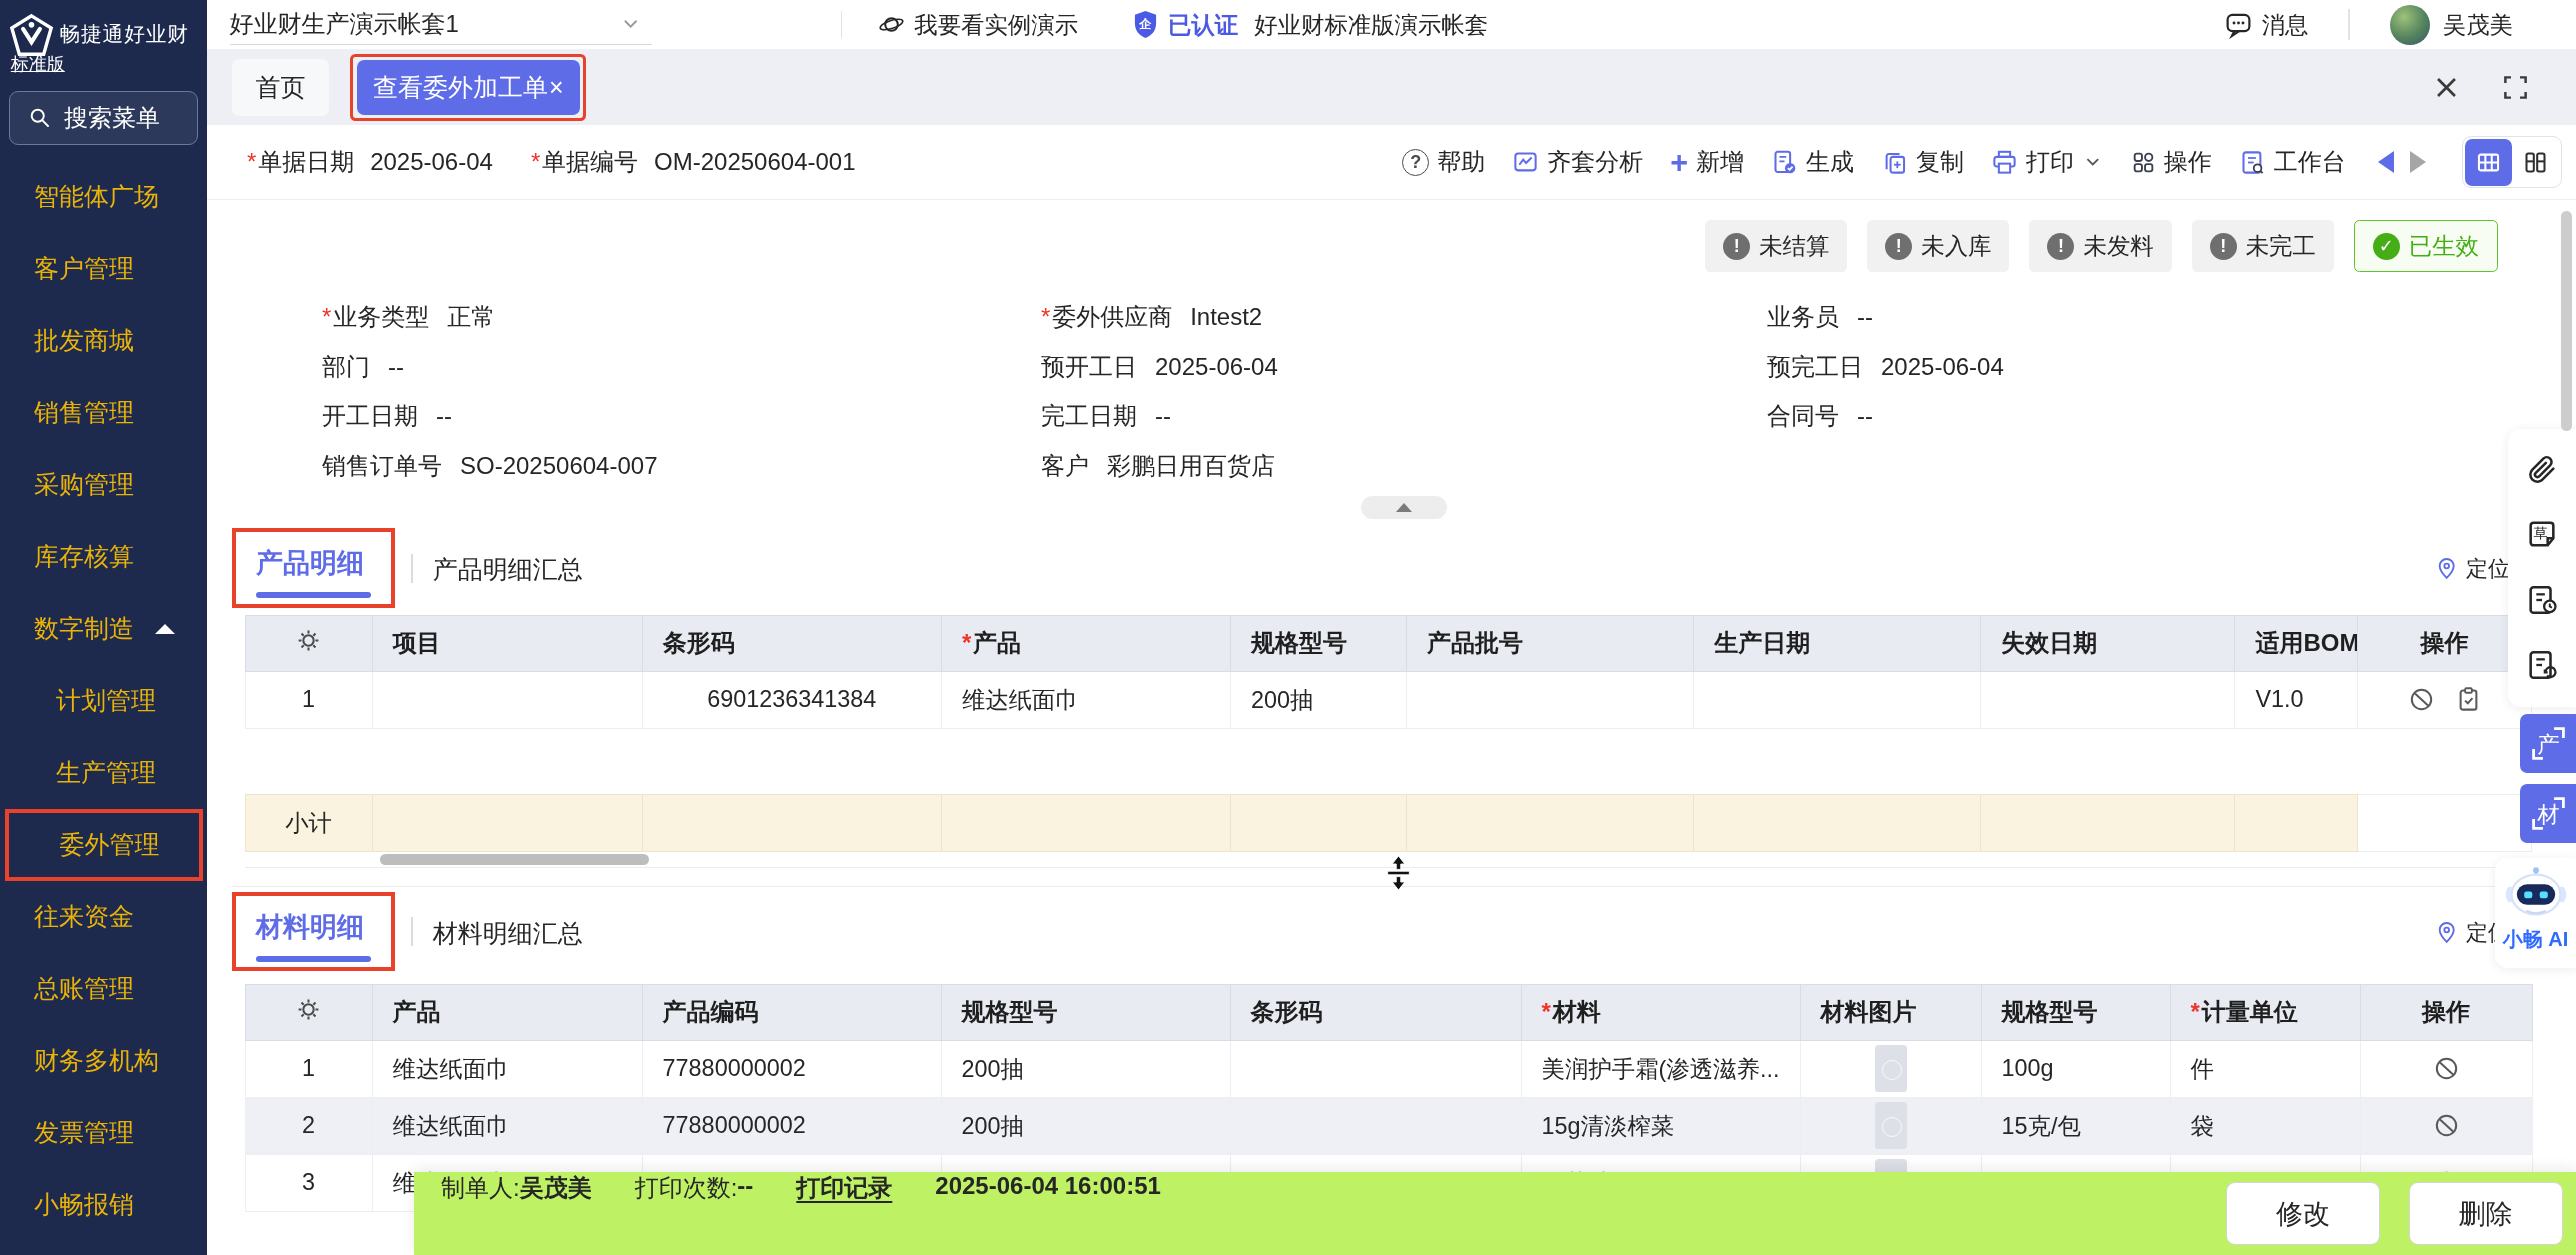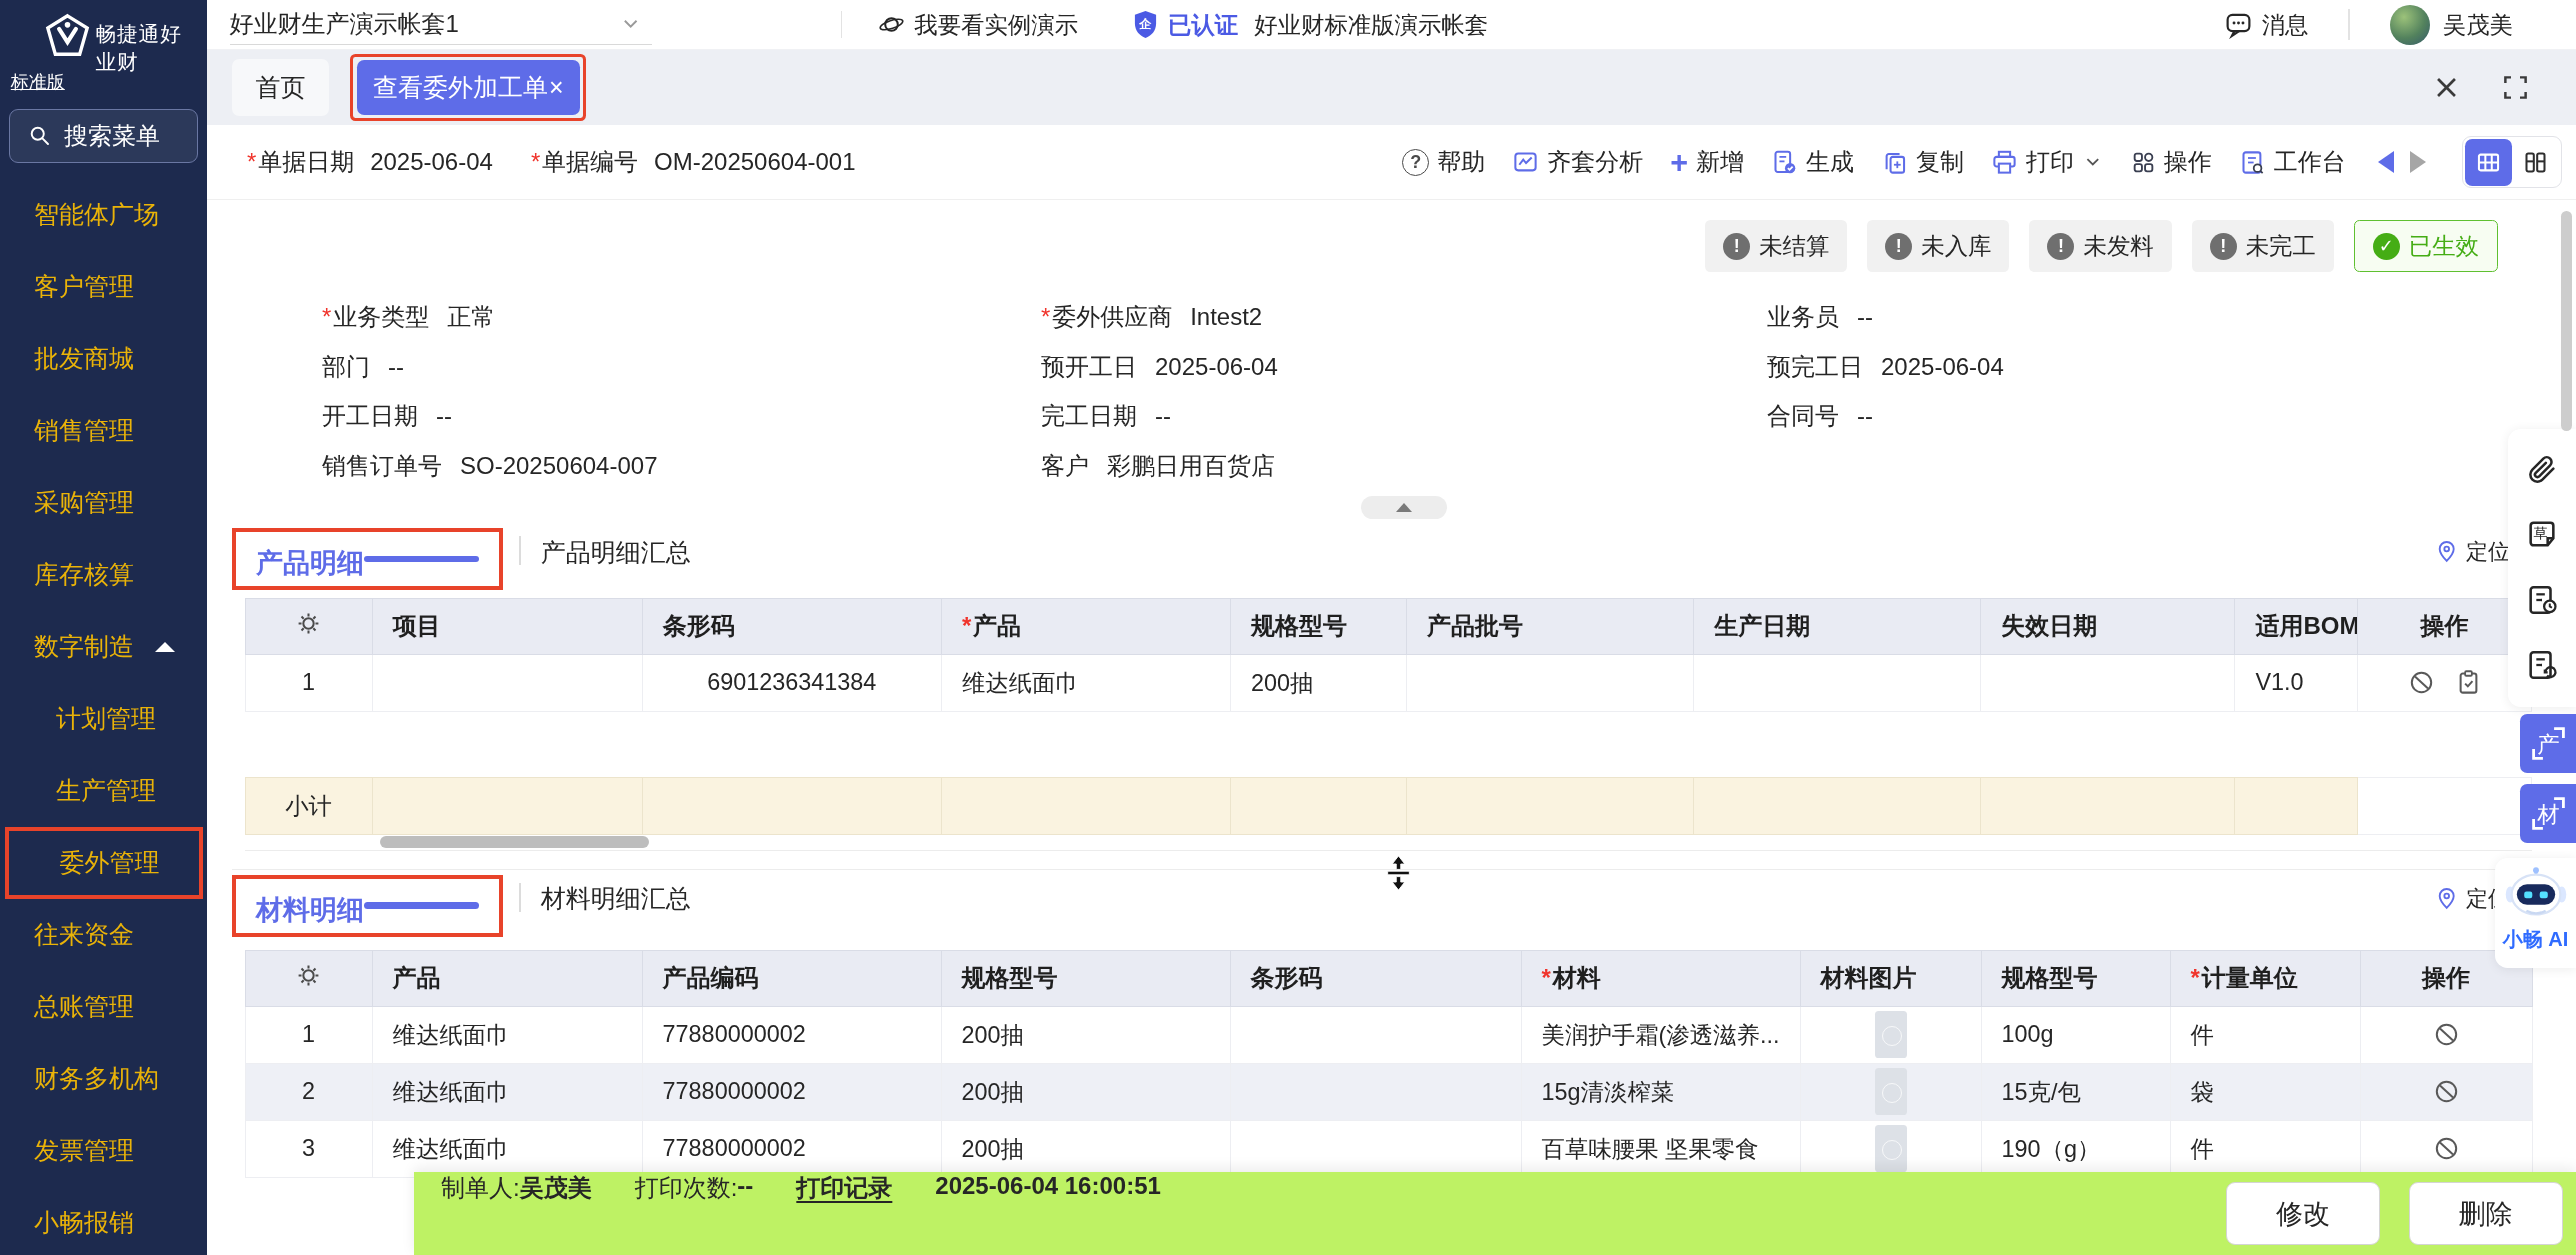--- a/index.html
+++ b/index.html
@@ -2,21 +2,21 @@
 <html style="font-size:14.4px"><head>
 <meta charset="utf-8">
 <style>
   * { margin:0; padding:0; box-sizing:border-box; }
   html,body { width:2576px; height:1256px; overflow:hidden; background:#fff;
     font-family:"Liberation Sans","DejaVu Sans",sans-serif; color:#262626; }
   .screen { position:relative; width:2576px; height:1256px; display:flex; }
 
   
   .sidebar { position:relative; z-index:10; width:207px; height:1256px; background:#1d2a4e; flex:0 0 207px; color:#fff; }
-  .brand { display:flex; align-items:flex-start; padding:12.6px 7.2px 0 9px;margin-left:36px; }
+  .brand { display:flex; align-items:flex-start; padding:12.6px 7.2px 0 9px; }
   .brand-icon { width:45px; height:45px; flex:0 0 45px; }
   .brand-txt { margin-left:5.4px; padding-top:7.2px; font-size:20.7px; letter-spacing:0.9px; }
   .brand-sub { font-size:18px; padding:0 0 0 10.8px; margin-top:-5.4px;text-decoration:underline; }
   .search-box { margin:14.4px 9px 0; height:54px; border:1.8px solid #6a77a3; border-radius:9px;
     background:rgba(255,255,255,.07); display:flex; align-items:center; padding-left:18px; gap:12.6px; }
   .search-box span { font-size:24px; color:#fff; }
   .side-menu { margin-top:16px; }
   .side-item { height:72px; display:flex; align-items:center; padding-left:34px; font-size:25px; color:#eab308; cursor:pointer; }
   .side-item.sub { padding-left:56px; }
   .side-item .caret-up { margin-left:auto; margin-right:32px; width:0; height:0;
@@ -76,21 +76,21 @@
 
   .form-grid { margin:27px 0 0 90px; display:grid; grid-template-columns:719px 726px 1fr; row-gap:13.5px; }
   .field { height:36px; display:flex; align-items:center; font-size:24px; }
   .field .fval { margin-left:18px; }
 
   .collapse-pill { margin:12.6px auto 0; width:86px; height:23.4px; background:#ededed; border-radius:11.7px; display:flex; align-items:center; justify-content:center; cursor:pointer; }
   .collapse-pill .c-up { width:0; height:0; border-left:8px solid transparent; border-right:8px solid transparent; border-bottom:9px solid #7a7a7a; }
 
   .sec-head { position:relative; display:flex; align-items:flex-end; margin-top:9px; }
   .mat-sec { border-top:0.9px solid #ececec; margin-top:18px; padding-top:5.4px; }
-  .tab-box { border:4.5px solid #e8432a; padding:12.6px 20px 5.4px; display:inline-flex; flex-direction:row; align-items:flex-start; }
+  .tab-box { border:4.5px solid #e8432a; padding:12.6px 20px 5.4px; display:inline-flex; flex-direction:column; align-items:flex-start; }
   .dtab-active { font-size:27px; font-weight:bold; color:#5e6ce8; cursor:pointer; }
   .dtab-bar { margin-top:10.8px; width:115px; height:6.3px; border-radius:3.6px; background:#5e6ce8; }
   .dtab-div { width:1.8px; height:29px; background:#dcdcdc; margin:0 20px 25px 16px; }
   .dtab { font-size:25px; color:#262626; margin-bottom:21.6px; cursor:pointer; }
   .locate { position:absolute; right:66px; bottom:23.4px; display:flex; align-items:center; gap:7.2px; font-size:22px; cursor:pointer; white-space:nowrap; }
 
   table.grid { border-collapse:collapse; table-layout:fixed; width:2287px; margin:7.2px 0 0 12.6px; }
   table.grid th { background:#e9ebf3; height:56px; font-size:24px; font-weight:bold; color:#1f1f1f;
     border:0.9px solid #d9dce6; text-align:left; padding:0 0 0 20px; white-space:nowrap; overflow:hidden; }
   table.grid th.c, table.grid td.c { text-align:center; padding:0; }

